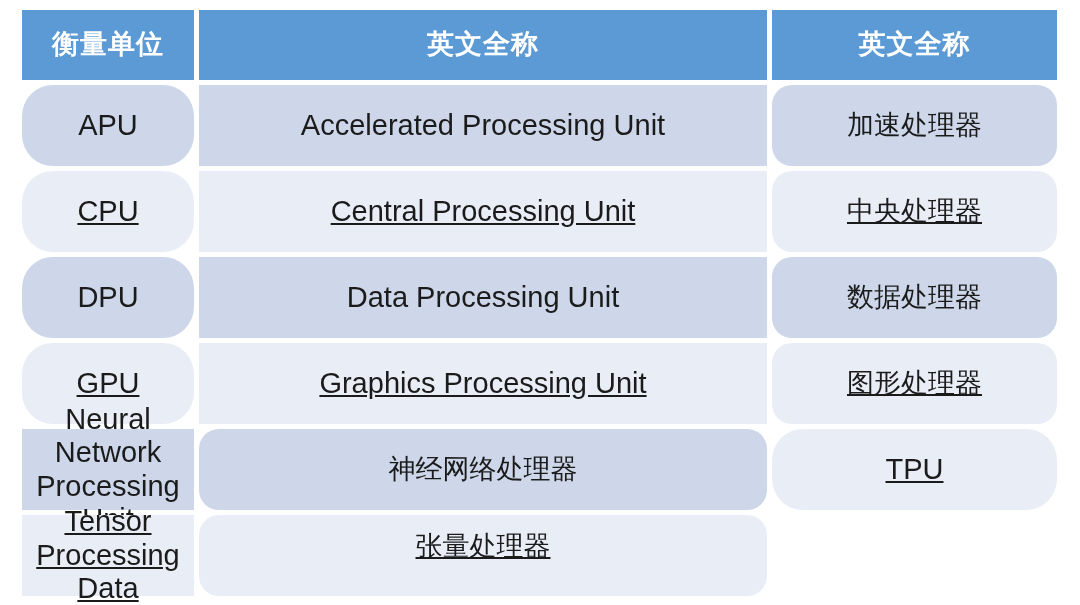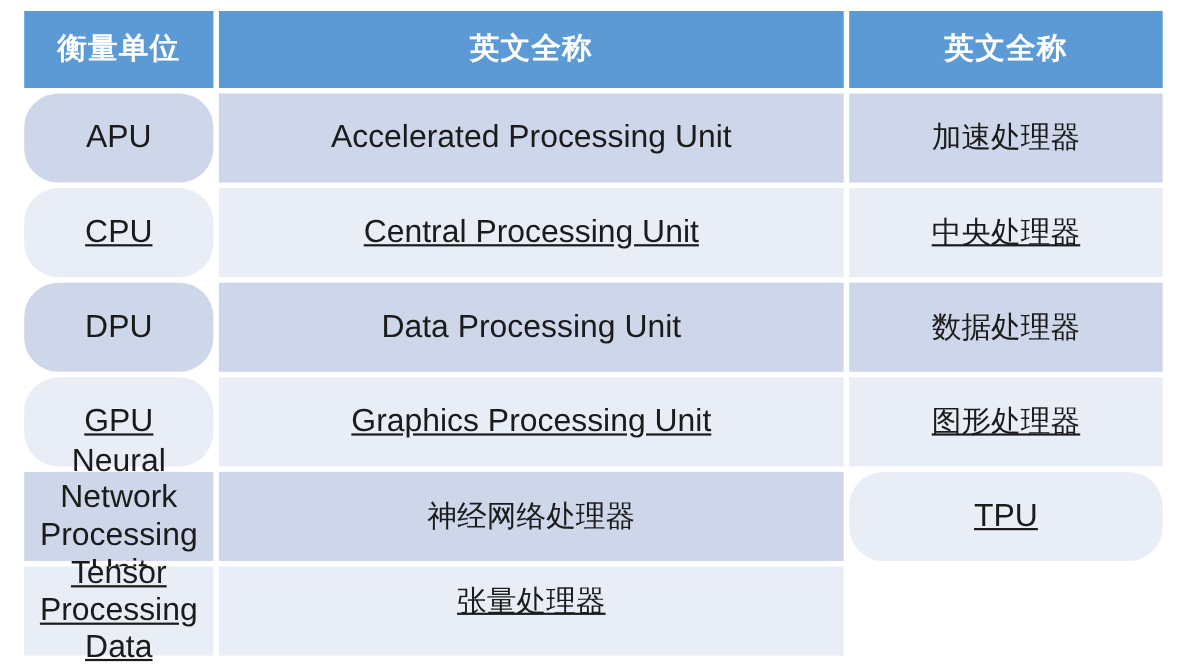--- a/index.html
+++ b/index.html
@@ -40,21 +40,21 @@
     background: var(--header-bg, #5b9ad5);
     color: var(--header-text, #ffffff);
     font-weight: bold;
     font-size: 27px;
     letter-spacing: 1px;
   }
   .row-odd  { background: var(--row-odd-bg, #cdd7e9); }
   .row-even { background: var(--row-even-bg, #e9edf6); text-decoration: underline; }
   .cell.unit    { font-size: 29px; border-radius: 31px; }
   .cell.english { font-size: 29px; }
-  .cell.chinese { font-size: 27px; }
+  .cell.chinese { font-size: 27px; border-radius: 20px; }
   .cell.shift-up {
     align-items: flex-start;
     padding-top: 16px;
     box-sizing: border-box;
   }
 </style>
 </head>
 <body>
 
 <div class="canvas">

